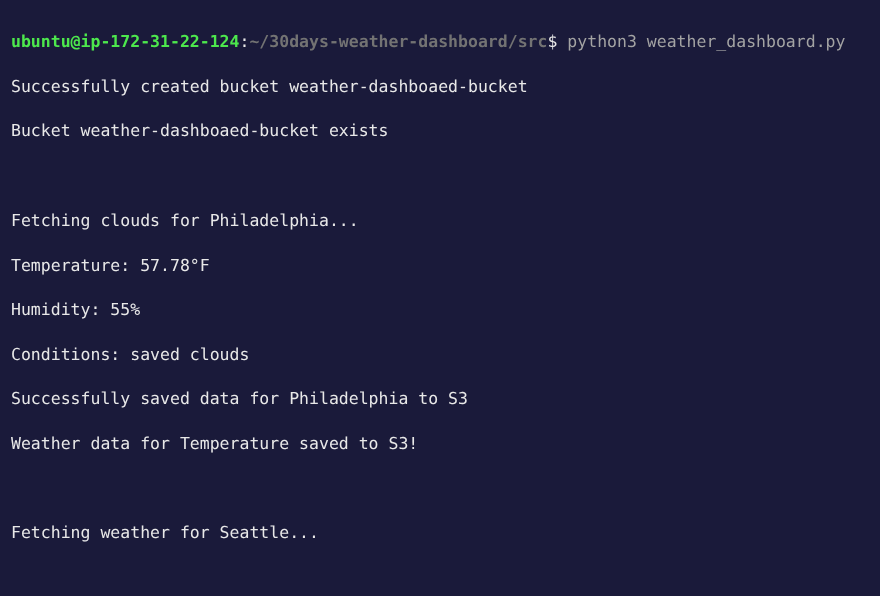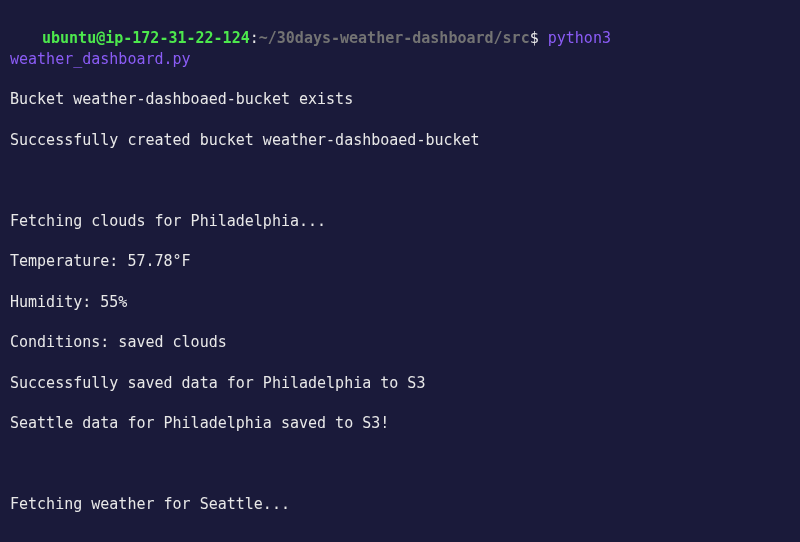--- a/index.html
+++ b/index.html
@@ -17,56 +17,55 @@
       height: 542px;
       overflow: hidden;
       color: #e8e8e8;
     }
     .terminal {
       white-space: pre-wrap;
     }
     .prompt-user {
       color: #4de84d;
       font-weight: bold;
-      margin-left: 32px;
     }
     .prompt-colon {
       color: #e8e8e8;
     }
     .prompt-path {
       color: #737373;
       font-weight: bold;
     }
     .prompt-dollar {
       color: #e8e8e8;
     }
     .command {
-      color: #8b5cf6;
+      color: #a3a3a3;
     }
     .output {
       color: #e8e8e8;
     }
     .line {
       min-height: 1.35em;
     }
   </style>
 </head>
 <body>
 
 <div class="terminal">
 <div class="line"><span class="prompt-user">ubuntu@ip-172-31-22-124</span><span class="prompt-colon">:</span><span class="prompt-path">~/30days-weather-dashboard/src</span><span class="prompt-dollar">$</span> <span class="command">python3 weather_dashboard.py</span></div>
+<div class="line output">Successfully created bucket weather-dashboaed-bucket</div>
 <div class="line output">Bucket weather-dashboaed-bucket exists</div>
-<div class="line output">Successfully created bucket weather-dashboaed-bucket</div>
 <div class="line">&nbsp;</div>
 <div class="line output">Fetching clouds for Philadelphia...</div>
 <div class="line output">Temperature: 57.78°F</div>
 <div class="line output">Humidity: 55%</div>
 <div class="line output">Conditions: saved clouds</div>
 <div class="line output">Successfully saved data for Philadelphia to S3</div>
-<div class="line output">Seattle data for Philadelphia saved to S3!</div>
+<div class="line output">Weather data for Temperature saved to S3!</div>
 <div class="line">&nbsp;</div>
 <div class="line output">Fetching weather for Seattle...</div>
 
 
 
 
 
 
 
 

